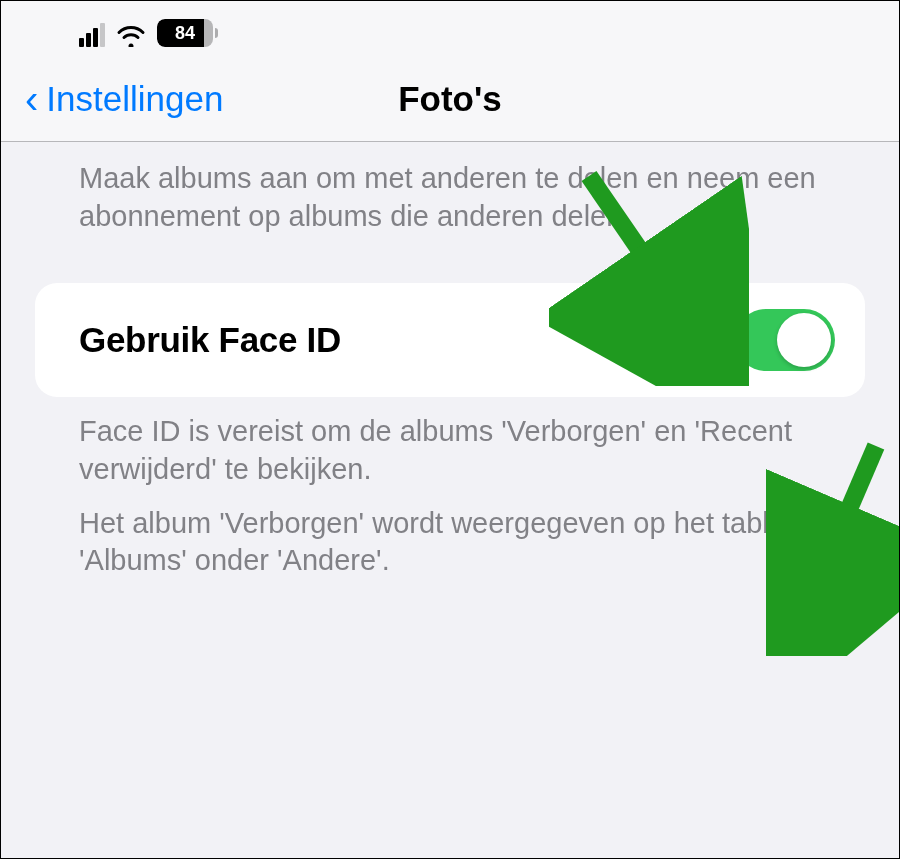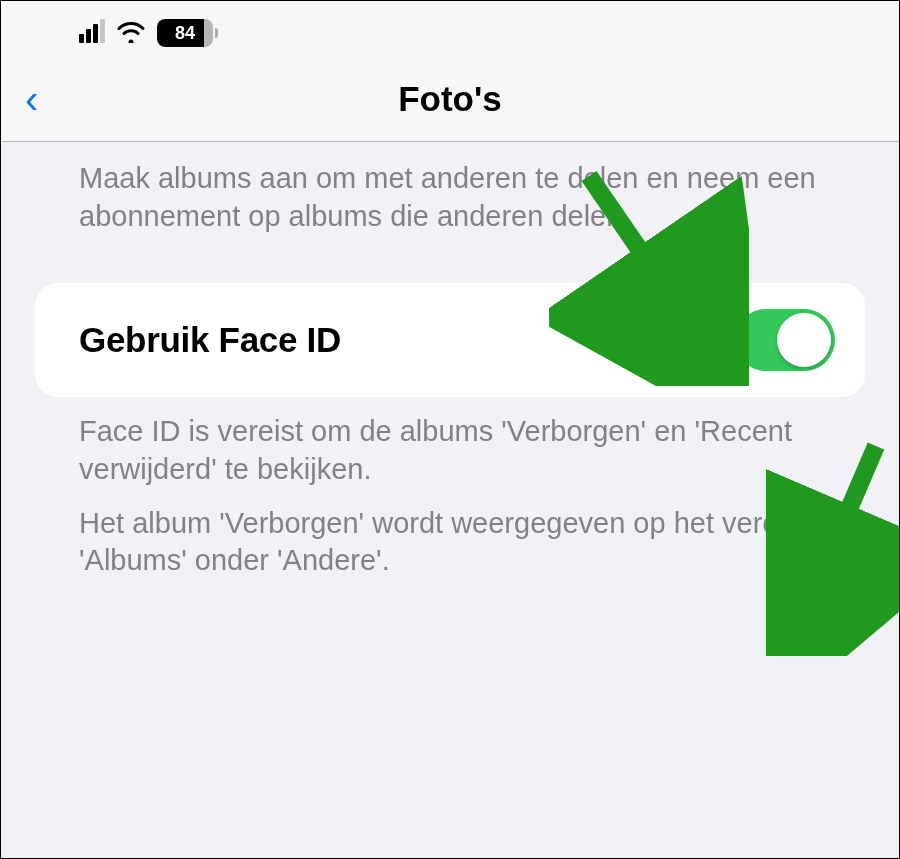--- a/index.html
+++ b/index.html
@@ -19,21 +19,21 @@
       padding: 18px 40px 8px 78px;
       background: #f7f7f9;
     }
     .time {
       font-size: 34px;
       font-weight: 600;
       letter-spacing: -0.5px;
     }
     .status-right {
       display: flex;
-      align-items: flex-start;
+      align-items: flex-end;
       gap: 10px;
     }
     .cell-signal {
       display: flex;
       align-items: flex-end;
       gap: 2px;
       height: 24px;
     }
     .cell-bar {
       width: 5px;
@@ -190,37 +190,38 @@
         <div class="battery-text">84</div>
       </div>
       <div class="battery-tip"></div>
     </div>
   </div>
 </div>
 
 <div class="nav-bar">
   <div class="back-btn">
     <span class="back-chevron">‹</span>
+    <span>Instellingen</span>
   </div>
   <div class="nav-title">Foto's</div>
 </div>
 
 <div class="content">
 
   <div class="description">Maak albums aan om met anderen te delen en neem een abonnement op albums die anderen delen.</div>
 
   <div class="row first">
     <div class="row-label">Gebruik Face ID</div>
     <div class="toggle">
       <div class="toggle-knob"></div>
     </div>
   </div>
   <div class="subtext">Face ID is vereist om de albums 'Verborgen' en 'Recent verwijderd' te bekijken.</div>
 
-  <div class="subtext">Het album 'Verborgen' wordt weergegeven op het vereist 'Albums' onder 'Andere'.</div>
+  <div class="subtext">Het album 'Verborgen' wordt weergegeven op het tabblad 'Albums' onder 'Andere'.</div>
 
 </div>
 
 <svg class="arrow arrow1" width="200" height="230" viewBox="0 0 200 230">
   <defs>
     <marker id="ah1" markerWidth="14" markerHeight="14" refX="7" refY="7" orient="auto">
       <polygon points="0,0 14,7 0,14" fill="#1f9a1f"></polygon>
     </marker>
   </defs>
   <line x1="40" y1="20" x2="160" y2="195" stroke="#1f9a1f" stroke-width="18" marker-end="url(#ah1)"></line>

